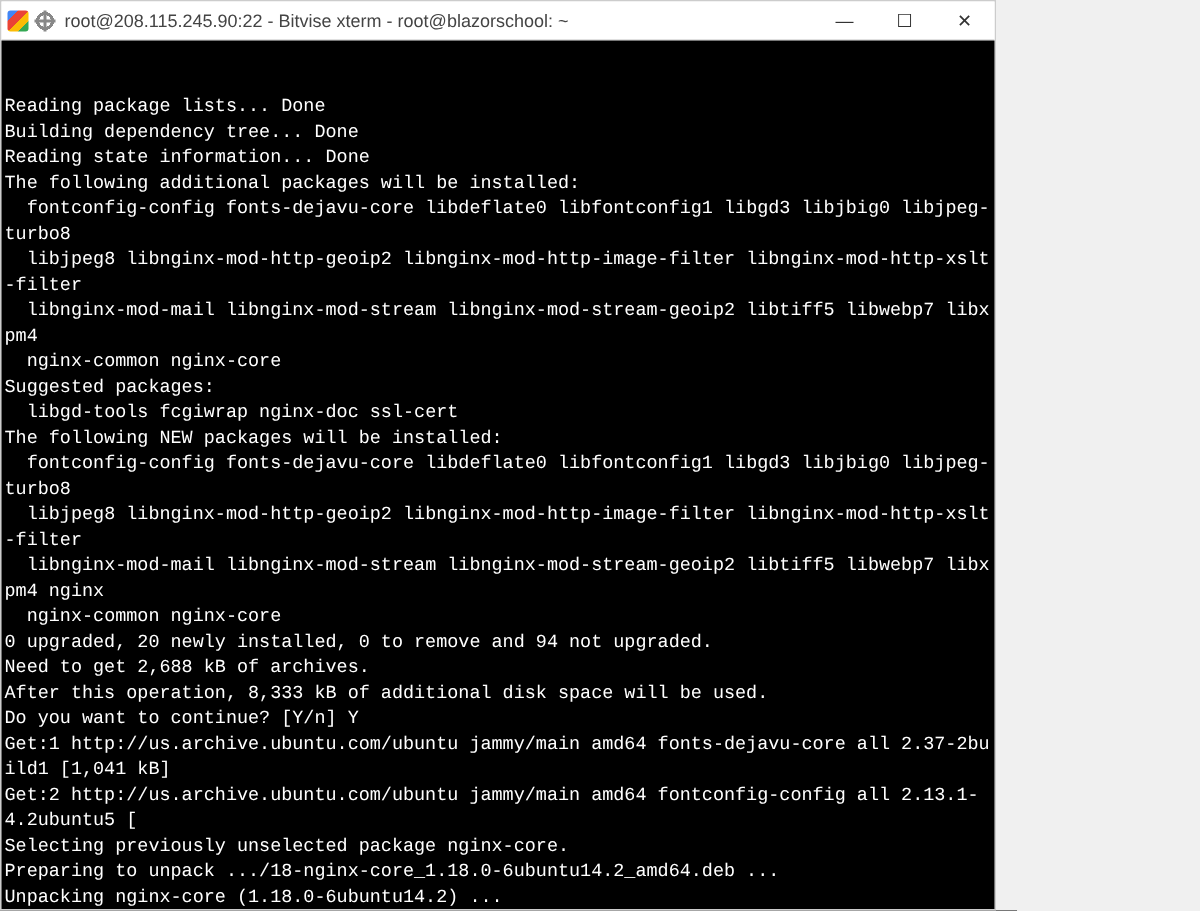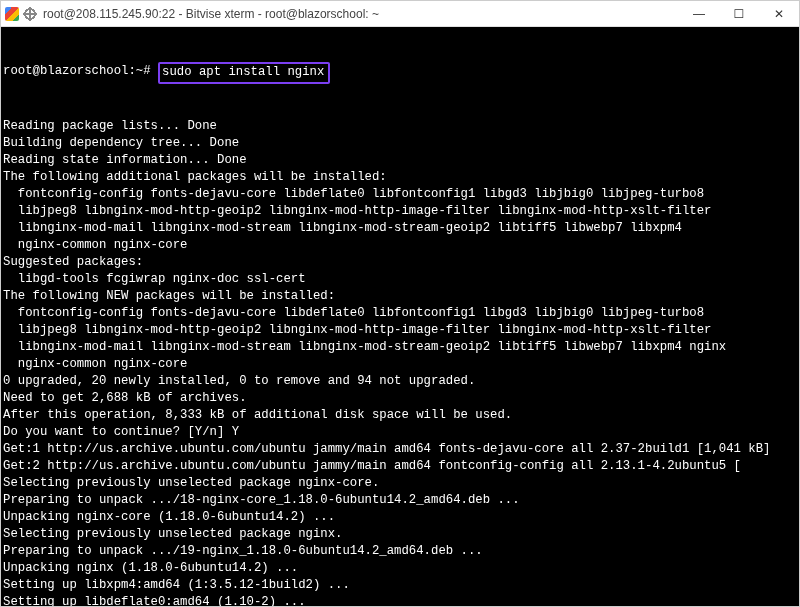--- a/index.html
+++ b/index.html
@@ -4,21 +4,21 @@
 <style>
   * { margin: 0; padding: 0; box-sizing: border-box; }
   body {
     font-family: "Segoe UI", Tahoma, sans-serif;
     background: #f0f0f0;
     width: 800px;
     height: 607px;
     overflow: hidden;
   }
   .window {
-    width: 800px;
+    width: 664px;
     height: 607px;
     background: #fff;
     display: flex;
     flex-direction: column;
     border: 1px solid #ccc;
   }
   .titlebar {
     height: 26px;
     display: flex;
     align-items: center;
@@ -89,23 +89,20 @@
     </span>
     <span class="title-text">root@208.115.245.90:22 - Bitvise xterm - root@blazorschool: ~</span>
     <div class="win-controls">
       <div class="win-btn">—</div>
       <div class="win-btn">☐</div>
       <div class="win-btn close">✕</div>
     </div>
   </div>
 
   <div class="terminal">
-    <div class="prompt-line">
-      <span class="prompt"><span>root@blazorschool</span>:<span>~</span><span>#</span> </span><span class="highlight-cmd">sudo apt install nginx</span>
-    </div>
     <div class="rest" id="term-output">Reading package lists... Done
 Building dependency tree... Done
 Reading state information... Done
 The following additional packages will be installed:
   fontconfig-config fonts-dejavu-core libdeflate0 libfontconfig1 libgd3 libjbig0 libjpeg-turbo8
   libjpeg8 libnginx-mod-http-geoip2 libnginx-mod-http-image-filter libnginx-mod-http-xslt-filter
   libnginx-mod-mail libnginx-mod-stream libnginx-mod-stream-geoip2 libtiff5 libwebp7 libxpm4
   nginx-common nginx-core
 Suggested packages:
   libgd-tools fcgiwrap nginx-doc ssl-cert

